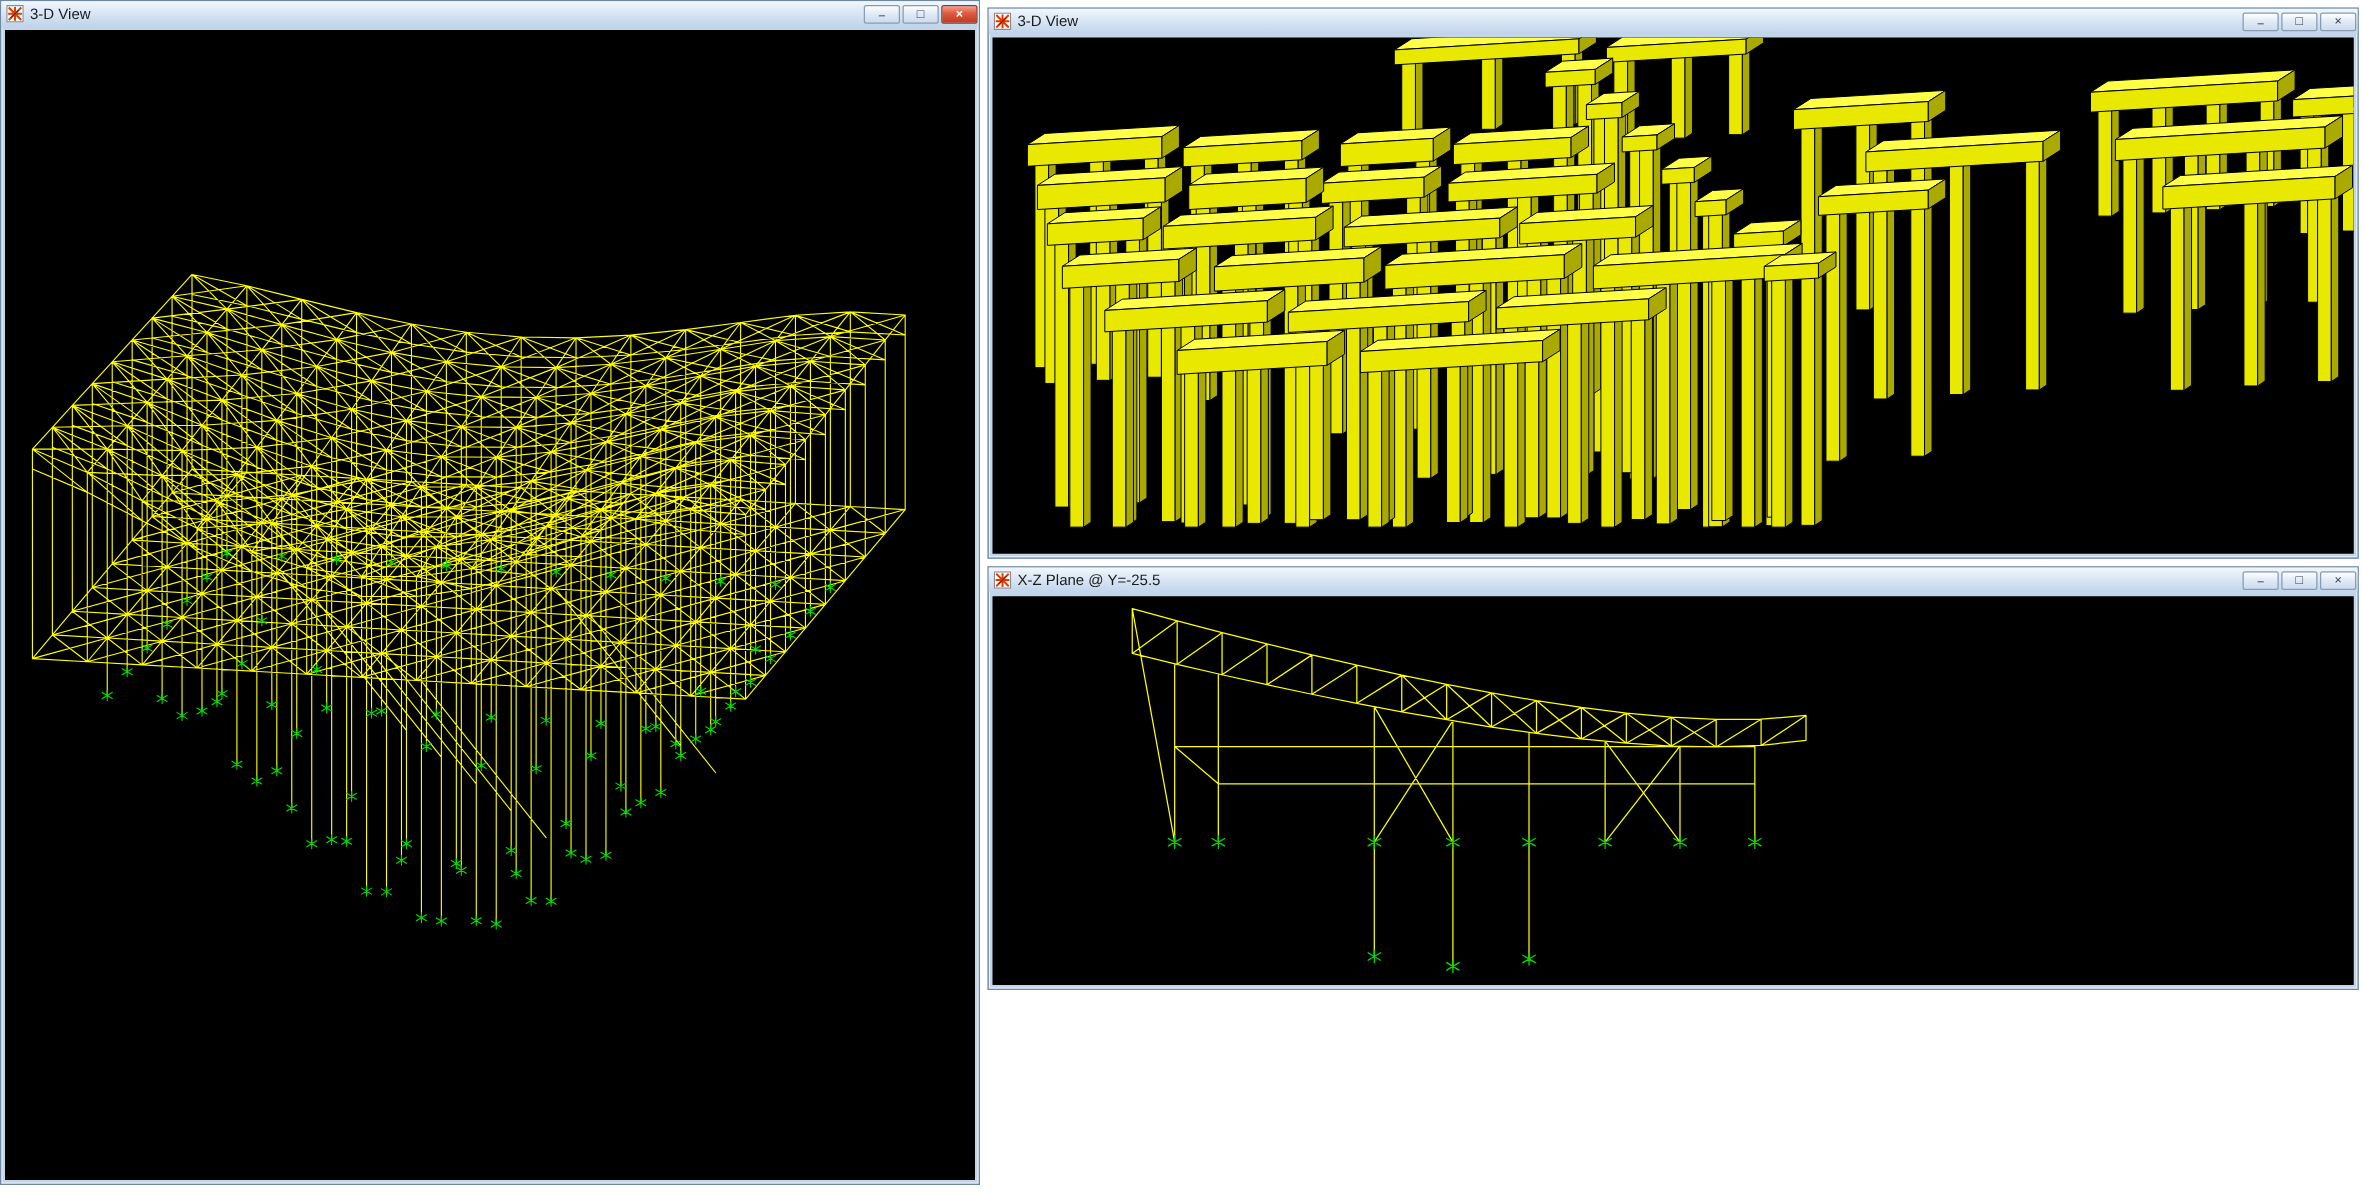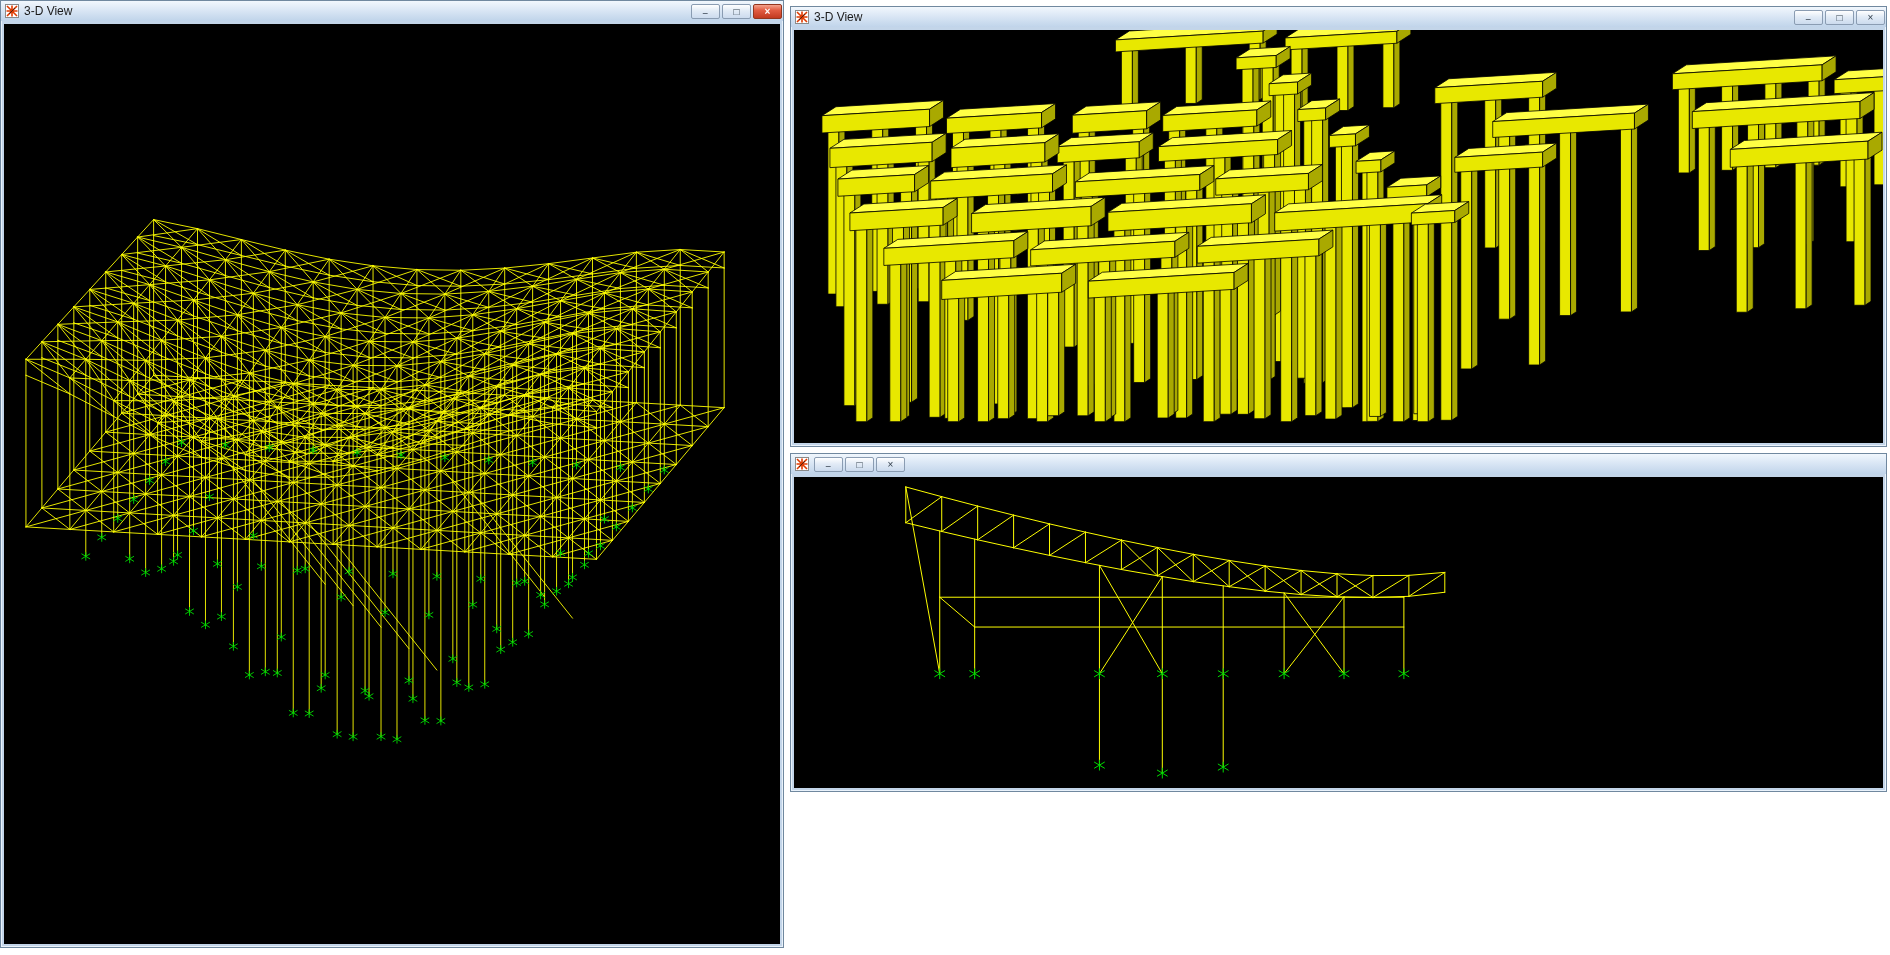--- a/index.html
+++ b/index.html
@@ -520,20 +520,21 @@
   </div>
 </div>
 
 <div class="window" style="left:790px;top:453px;width:1097px;height:339px;">
   <div class="titlebar">
     <svg class="app-icon" viewBox="0 0 14 14">
       <rect x="0.5" y="0.5" width="13" height="13" fill="#ffffff" stroke="#8a8a8a"></rect>
       <path d="M2 12L12 2M2 2L12 12M7 1.5V12.5M1.5 7H12.5" stroke="#e03a00" stroke-width="1.6" fill="none"></path>
       <path d="M4 10L10 4" stroke="#222222" stroke-width="0.8" fill="none"></path>
     </svg>
+    <span class="title">X-Z Plane @ Y=-25.5</span>
     <span class="btns">
       <span class="btn">
           <span class="gmin">−</span>
         </span>
       <span class="btn">
           <span>□</span>
         </span>
       <span class="btn">
           <span>×</span>
         </span>

